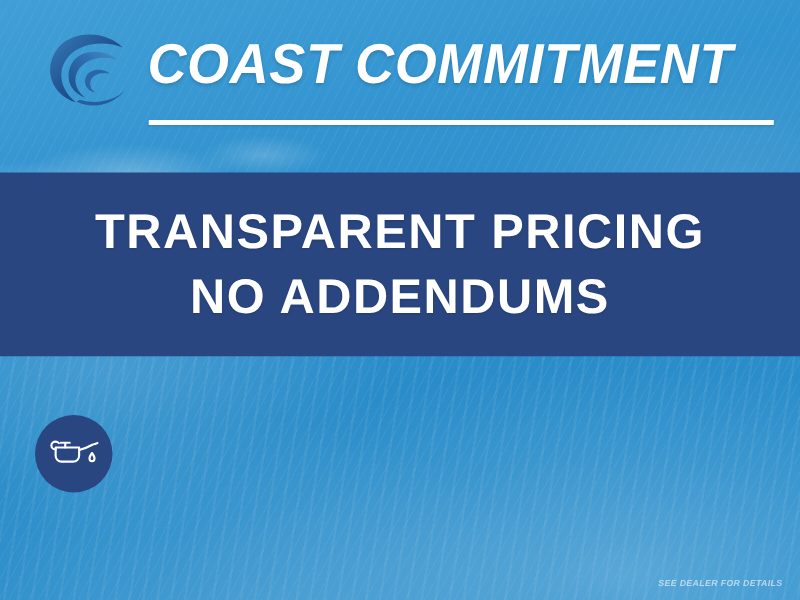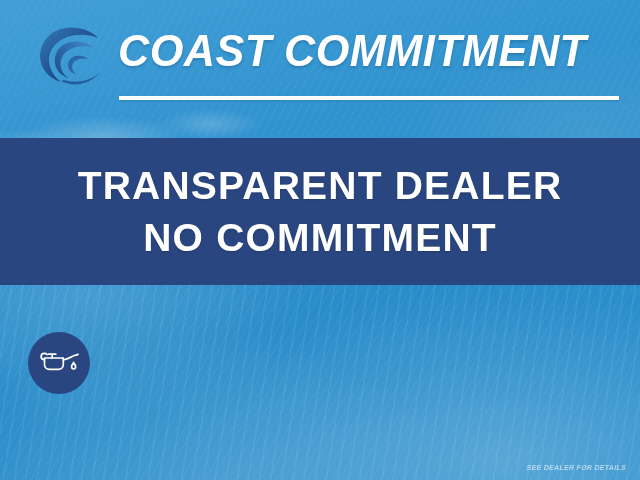--- a/index.html
+++ b/index.html
@@ -232,22 +232,22 @@
         <path d="M33 63 C46 70, 63 66, 72 54 C65 62, 50 66, 36 62 Z" fill="#22579a" opacity="0.9"></path>
       </svg>
     </div>
 
     <div class="brand-title">COAST COMMITMENT</div>
 
     <div class="header-rule"></div>
   </div>
 
   <div class="navy-band">
-    <div class="band-line">TRANSPARENT DEALER</div>
-    <div class="band-line">NO COMMITMENT</div>
+    <div class="band-line">TRANSPARENT PRICING</div>
+    <div class="band-line">NO ADDENDUMS</div>
   </div>
 
   <div class="promo-row">
 
     <div class="promo-badge">
       <span>
         <svg width="42" height="34" viewBox="0 0 42 34" xmlns="http://www.w3.org/2000/svg" fill="none" stroke="#ffffff" stroke-width="1.7" stroke-linecap="round" stroke-linejoin="round">
 
           <path d="M6.5 14 L6.5 20.5 C6.5 23.2 8.6 25.3 11.3 25.3 L20.5 25.3 C23.2 25.3 25.3 23.2 25.3 20.5 L25.3 14 Z"></path>
 

